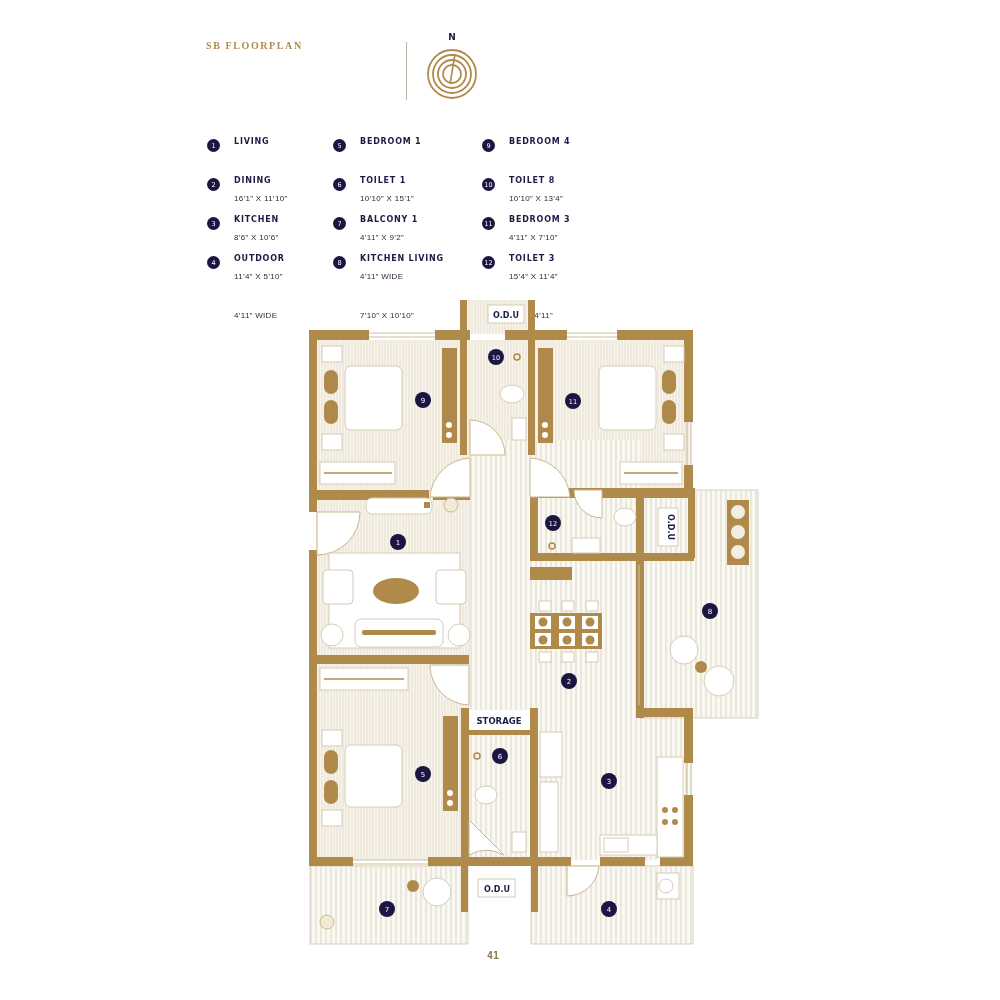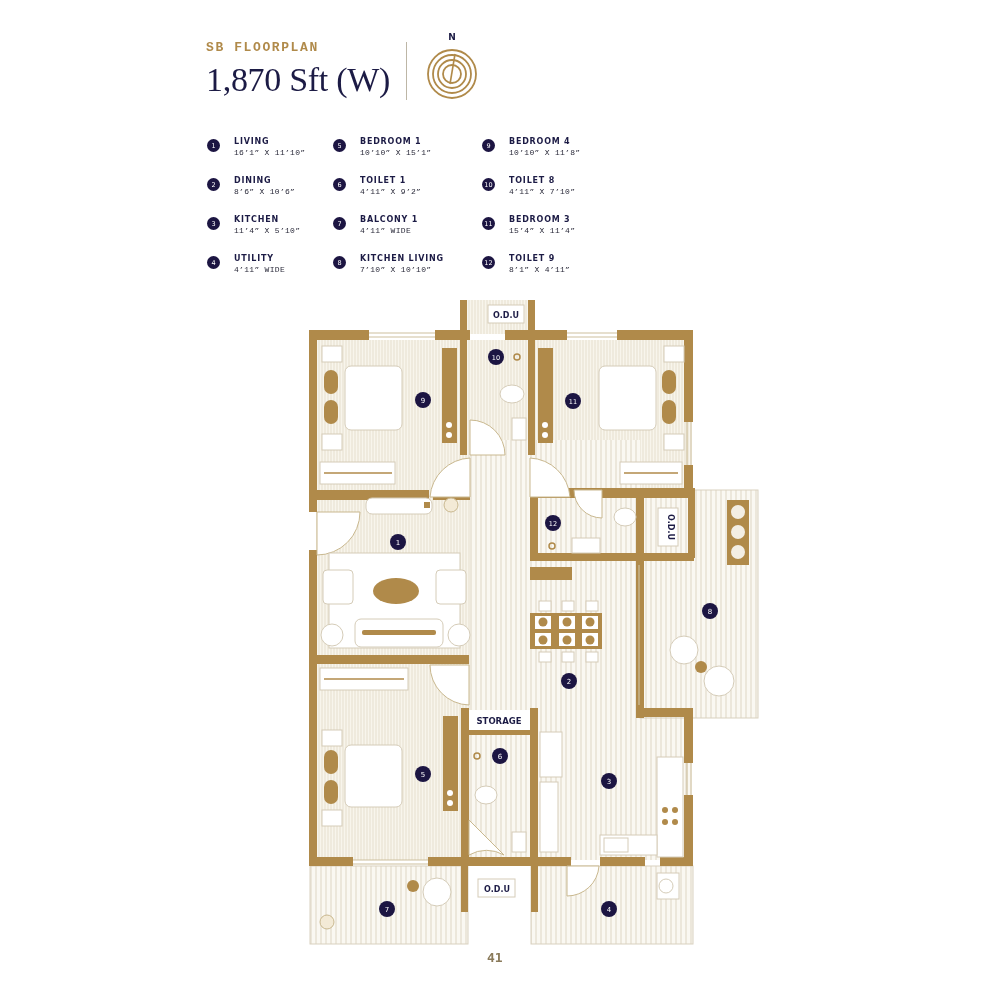--- a/index.html
+++ b/index.html
@@ -1,38 +1,37 @@
 <!DOCTYPE html>
 <html><head>
   <meta charset="utf-8">
   <style>
     html, body { margin: 0; padding: 0; background: #ffffff; }
     body { width: 1000px; height: 1000px; position: relative; overflow: hidden; font-family: "Liberation Sans", sans-serif; }
     .header { position: absolute; left: 206px; top: 40px; }
-    .kicker { font-family: Liberation Mono, monospace; font-size: 13px; font-weight: bold; letter-spacing: 1.6px; color: #b08a4a; }
+    .kicker { font-family: Liberation Serif, serif; font-size: 10px; font-weight: bold; letter-spacing: 1.6px; color: #b08a4a; }
     .title { font-family: "Liberation Serif", serif; font-size: 34px; color: #1c1b45; margin-top: 6px; letter-spacing: -0.3px; }
     .vdivider { position: absolute; left: 406px; top: 42px; width: 1px; height: 58px; background: #bdb6a6; }
     .compass { position: absolute; left: 424px; top: 30px; width: 56px; height: 72px; }
     .legend { position: absolute; left: 207px; top: 136px; width: 420px; height: 150px; }
     .legend-item { position: absolute; display: flex; align-items: flex-start; }
     .badge { width: 13px; height: 13px; border-radius: 50%; background: #1c1542; color: #fff; font-family: "DejaVu Sans", sans-serif; font-size: 6.5px; display: flex; align-items: center; justify-content: center; margin-right: 14px; margin-top: 3px; flex-shrink: 0; }
     .li-text { display: flex; flex-direction: column; }
     .li-name { font-family: "DejaVu Sans", sans-serif; font-size: 8px; font-weight: bold; color: #1c1b45; letter-spacing: 0.8px; line-height: 11px; }
-    .li-dim { font-family: Liberation Mono, monospace; font-size: 8px; color: #2a2a3a; letter-spacing: 0.3px; line-height: 12px; }
+    .li-dim { font-family: Liberation Sans, sans-serif; font-size: 8px; color: #2a2a3a; letter-spacing: 0.3px; line-height: 12px; margin-top: 46px; }
     .plan { position: absolute; left: 0; top: 0; width: 1000px; height: 1000px; }
-    .page-number { position: absolute; left: 487px; top: 950px; font-family: "DejaVu Sans Mono", monospace; font-size: 13px; color: #8a7a5a; font-weight: bold; }
+    .page-number { position: absolute; left: 487px; top: 950px; font-family: "DejaVu Sans Mono", monospace; font-size: 10px; color: #8a7a5a; font-weight: bold; }
     .room-badge text { font-family: "DejaVu Sans", sans-serif; }
     .svg-label { font-family: "DejaVu Sans", sans-serif; font-weight: bold; }
   </style>
 </head>
 <body>
 
 <div class="header">
   <div class="kicker">SB FLOORPLAN</div>
-  <div class="title">1,870 Sft (W)</div>
 </div>
 <div class="vdivider"></div>
 <svg class="compass" viewBox="0 0 56 72">
   <text x="28" y="10" text-anchor="middle" font-family="DejaVu Sans, sans-serif" font-size="9" font-weight="bold" fill="#1c1b45">N</text>
   <g fill="none" stroke="#b08a4a" stroke-width="1.8">
     <circle cx="28" cy="44" r="24"></circle>
     <circle cx="28" cy="44" r="19"></circle>
     <circle cx="28" cy="44" r="14"></circle>
     <circle cx="28" cy="44" r="9"></circle>
     <line x1="26" y1="54" x2="31" y2="24" stroke-width="1.6"></line>
@@ -57,21 +56,21 @@
   <div class="legend-item" style="left:0;top:78px">
     <div class="badge">3</div>
     <div class="li-text">
         <span class="li-name">KITCHEN</span>
         <span class="li-dim">11’4” X 5’10”</span>
       </div>
   </div>
   <div class="legend-item" style="left:0;top:117px">
     <div class="badge">4</div>
     <div class="li-text">
-        <span class="li-name">UTILITY</span>
+        <span class="li-name">OUTDOOR</span>
         <span class="li-dim">4’11” WIDE</span>
       </div>
   </div>
 
   <div class="legend-item" style="left:126px;top:0">
     <div class="badge">5</div>
     <div class="li-text">
         <span class="li-name">BEDROOM 1</span>
         <span class="li-dim">10’10” X 15’1”</span>
       </div>
@@ -95,41 +94,41 @@
     <div class="li-text">
         <span class="li-name">KITCHEN LIVING</span>
         <span class="li-dim">7’10” X 10’10”</span>
       </div>
   </div>
 
   <div class="legend-item" style="left:275px;top:0">
     <div class="badge">9</div>
     <div class="li-text">
         <span class="li-name">BEDROOM 4</span>
-        <span class="li-dim">10’10” X 11’8”</span>
+        <span class="li-dim">10’10” X 13’4”</span>
       </div>
   </div>
   <div class="legend-item" style="left:275px;top:39px">
     <div class="badge">10</div>
     <div class="li-text">
         <span class="li-name">TOILET 8</span>
         <span class="li-dim">4’11” X 7’10”</span>
       </div>
   </div>
   <div class="legend-item" style="left:275px;top:78px">
     <div class="badge">11</div>
     <div class="li-text">
         <span class="li-name">BEDROOM 3</span>
         <span class="li-dim">15’4” X 11’4”</span>
       </div>
   </div>
   <div class="legend-item" style="left:275px;top:117px">
     <div class="badge">12</div>
     <div class="li-text">
-        <span class="li-name">TOILET 9</span>
+        <span class="li-name">TOILET 3</span>
         <span class="li-dim">8’1” X 4’11”</span>
       </div>
   </div>
 </div>
 
 <svg class="plan" viewBox="0 0 1000 1000">
   <defs>
     <pattern id="stripes" width="5" height="10" patternUnits="userSpaceOnUse">
       <rect width="5" height="10" fill="#faf8f2"></rect>
       <line x1="1" y1="0" x2="1" y2="10" stroke="#e4ddcc" stroke-width="1.2"></line>

